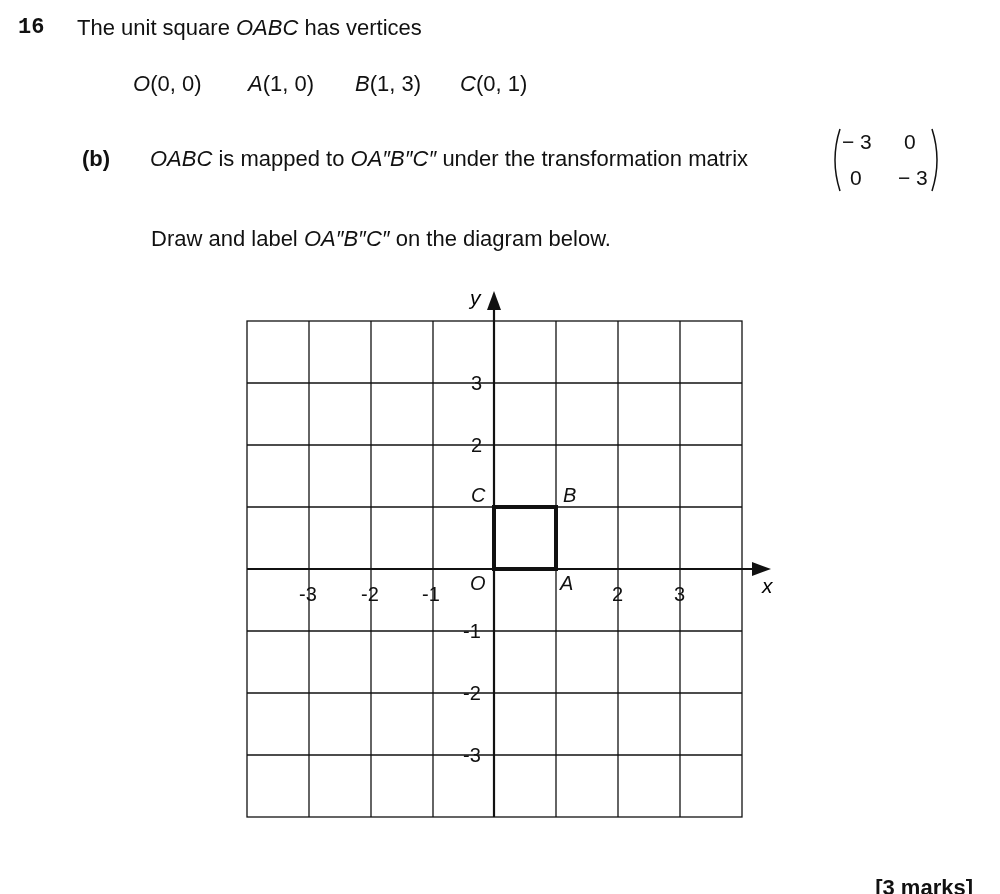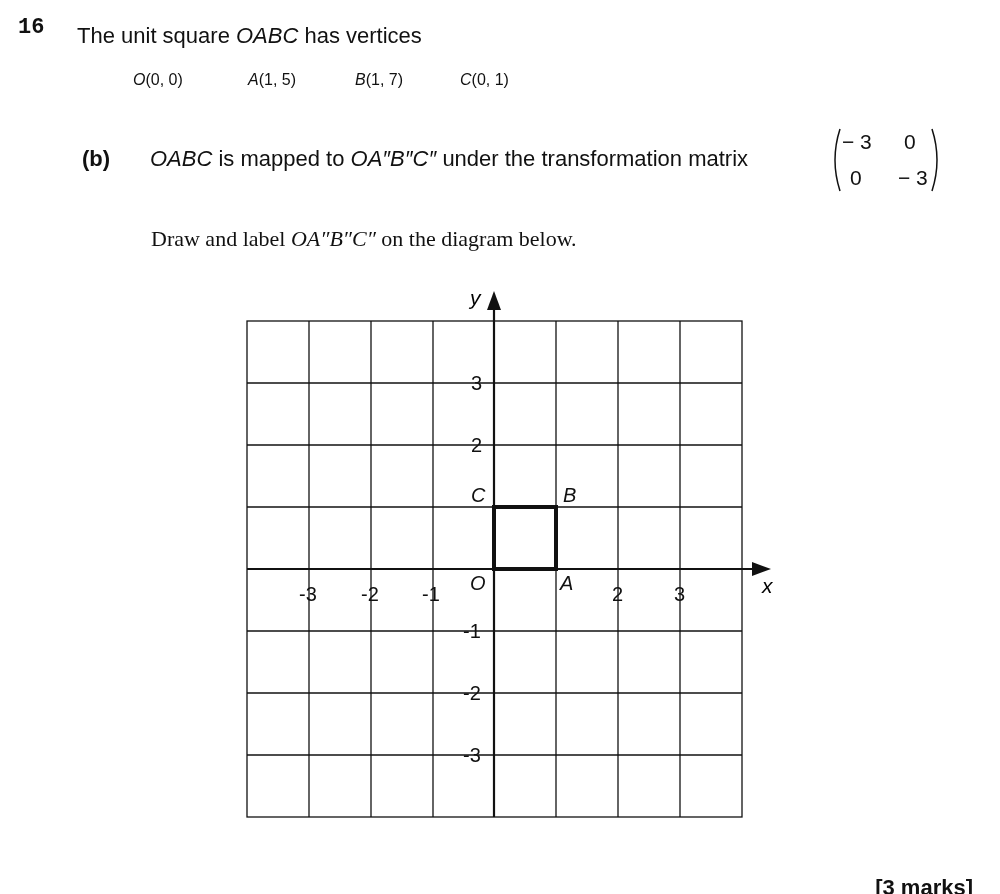--- a/index.html
+++ b/index.html
@@ -1,39 +1,39 @@
 <!DOCTYPE html>
 <html><head>
 <meta charset="utf-8">
 <style>
   html, body { margin: 0; padding: 0; background: #ffffff; }
   body { width: 1000px; height: 894px; position: relative; overflow: hidden;
          font-family: "Liberation Sans", sans-serif; color: #111; }
   .abs { position: absolute; white-space: nowrap; }
   .qnum { left: 18px; top: 15px; font-size: 22px; font-weight: bold; font-family: Liberation Mono, monospace; }
-  .qtext { left: 77px; top: 15px; font-size: 22px; margin-top: 8px; }
-  .verts { top: 71px; font-size: 16px; }
+  .qtext { left: 77px; top: 15px; font-size: 22px; }
+  .verts { top: 71px; font-size: 22px; }
   .partb { left: 82px; top: 146px; font-size: 22px; font-weight: bold; }
   .btext { left: 150px; top: 146px; font-size: 22px; text-align: center; }
-  .draw { left: 151px; top: 226px; font-size: 22px; font-family: Liberation Serif, serif; }
+  .draw { left: 151px; top: 226px; font-size: 22px; }
   .marks { right: 27px; top: 851px; font-size: 22px; font-weight: bold; margin-top: 24px; }
   i { font-style: italic; }
   .matrix { left: 828px; top: 126px; width: 116px; height: 68px; }
   .matrix .cell { position: absolute; font-size: 21px; }
   svg text { font-family: "Liberation Sans", sans-serif; }
 </style>
 </head>
 <body>
 
 <div class="abs qnum">16</div>
 <div class="abs qtext"><span>The unit square </span><i>OABC</i><span> has vertices</span></div>
 
 <div class="abs verts" style="left:133px"><i>O</i><span>(0, 0)</span></div>
-<div class="abs verts" style="left:248px"><i>A</i><span>(1, 5)</span></div>
-<div class="abs verts" style="left:355px"><i>B</i><span>(1, 7)</span></div>
+<div class="abs verts" style="left:248px"><i>A</i><span>(1, 0)</span></div>
+<div class="abs verts" style="left:355px"><i>B</i><span>(1, 3)</span></div>
 <div class="abs verts" style="left:460px"><i>C</i><span>(0, 1)</span></div>
 
 <div class="abs partb">(b)</div>
 <div class="abs btext"><i>OABC</i><span> is mapped to </span><i>OA″B″C″</i><span> under the transformation matrix</span></div>
 
 <div class="abs matrix">
   <svg width="116" height="68" style="position:absolute;left:0;top:0">
     <path d="M12 3 Q2 34 12 65" fill="none" stroke="#111" stroke-width="1.5"></path>
     <path d="M104 3 Q114 34 104 65" fill="none" stroke="#111" stroke-width="1.5"></path>
   </svg>

